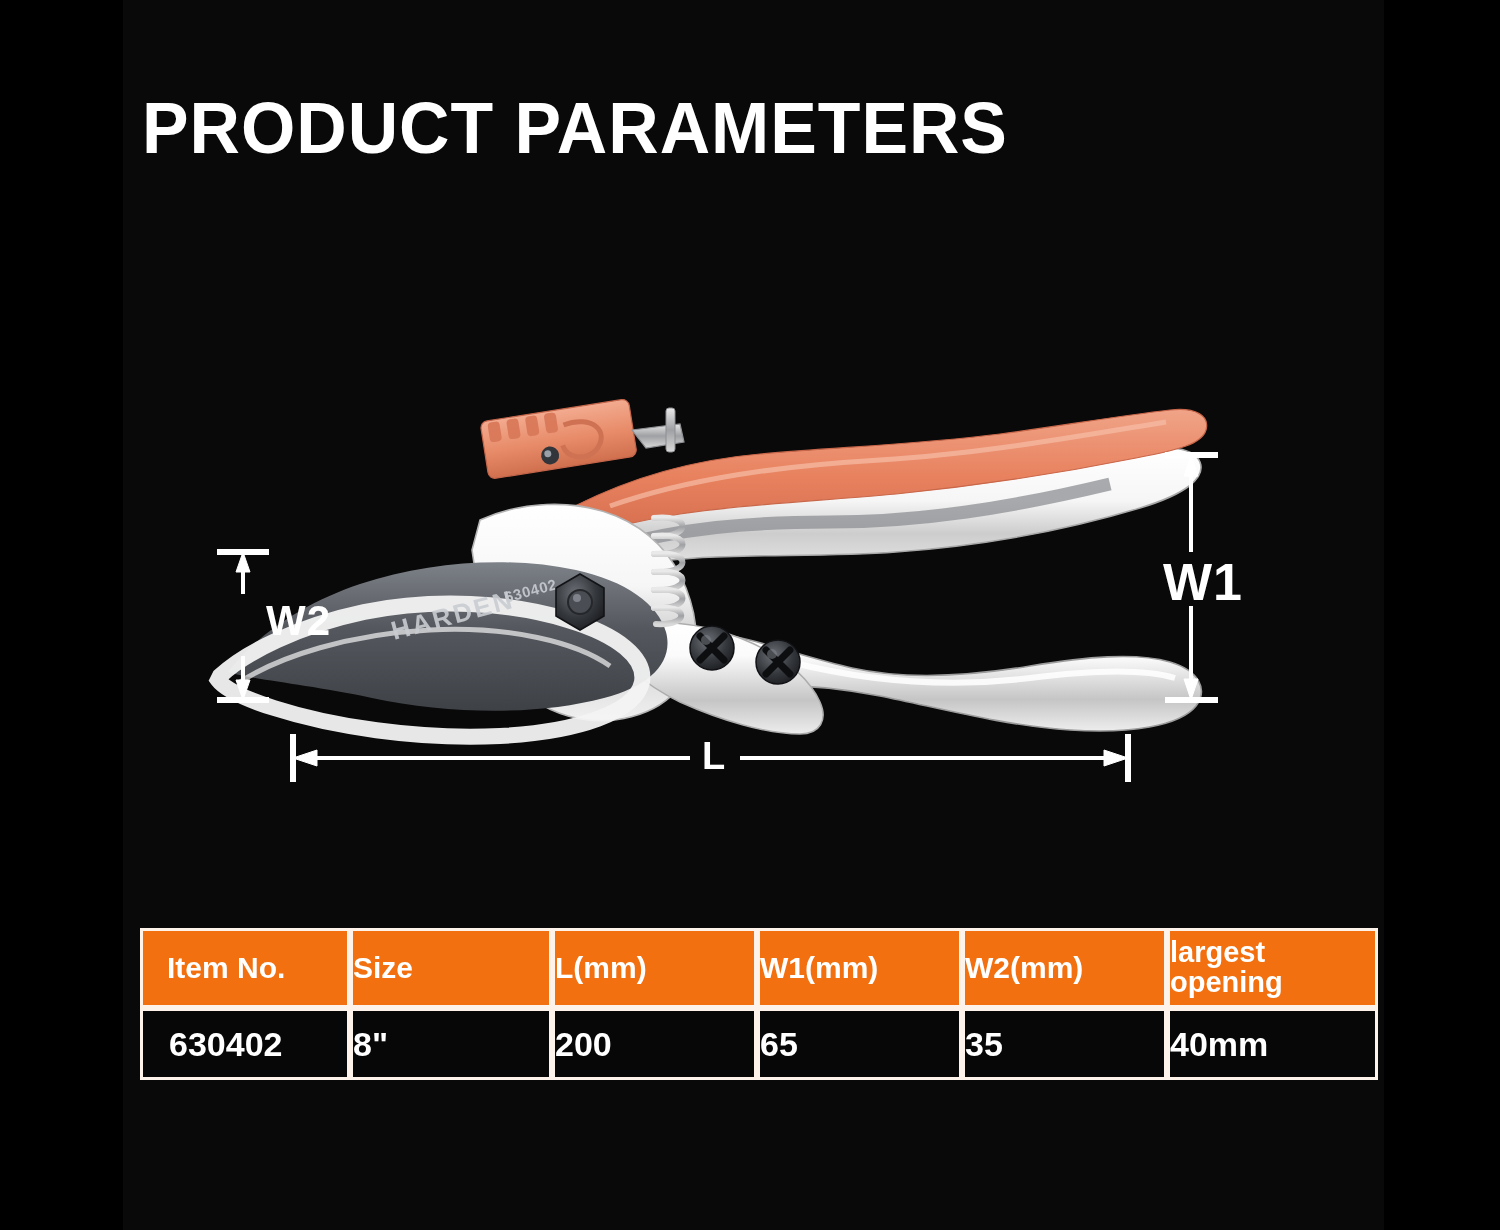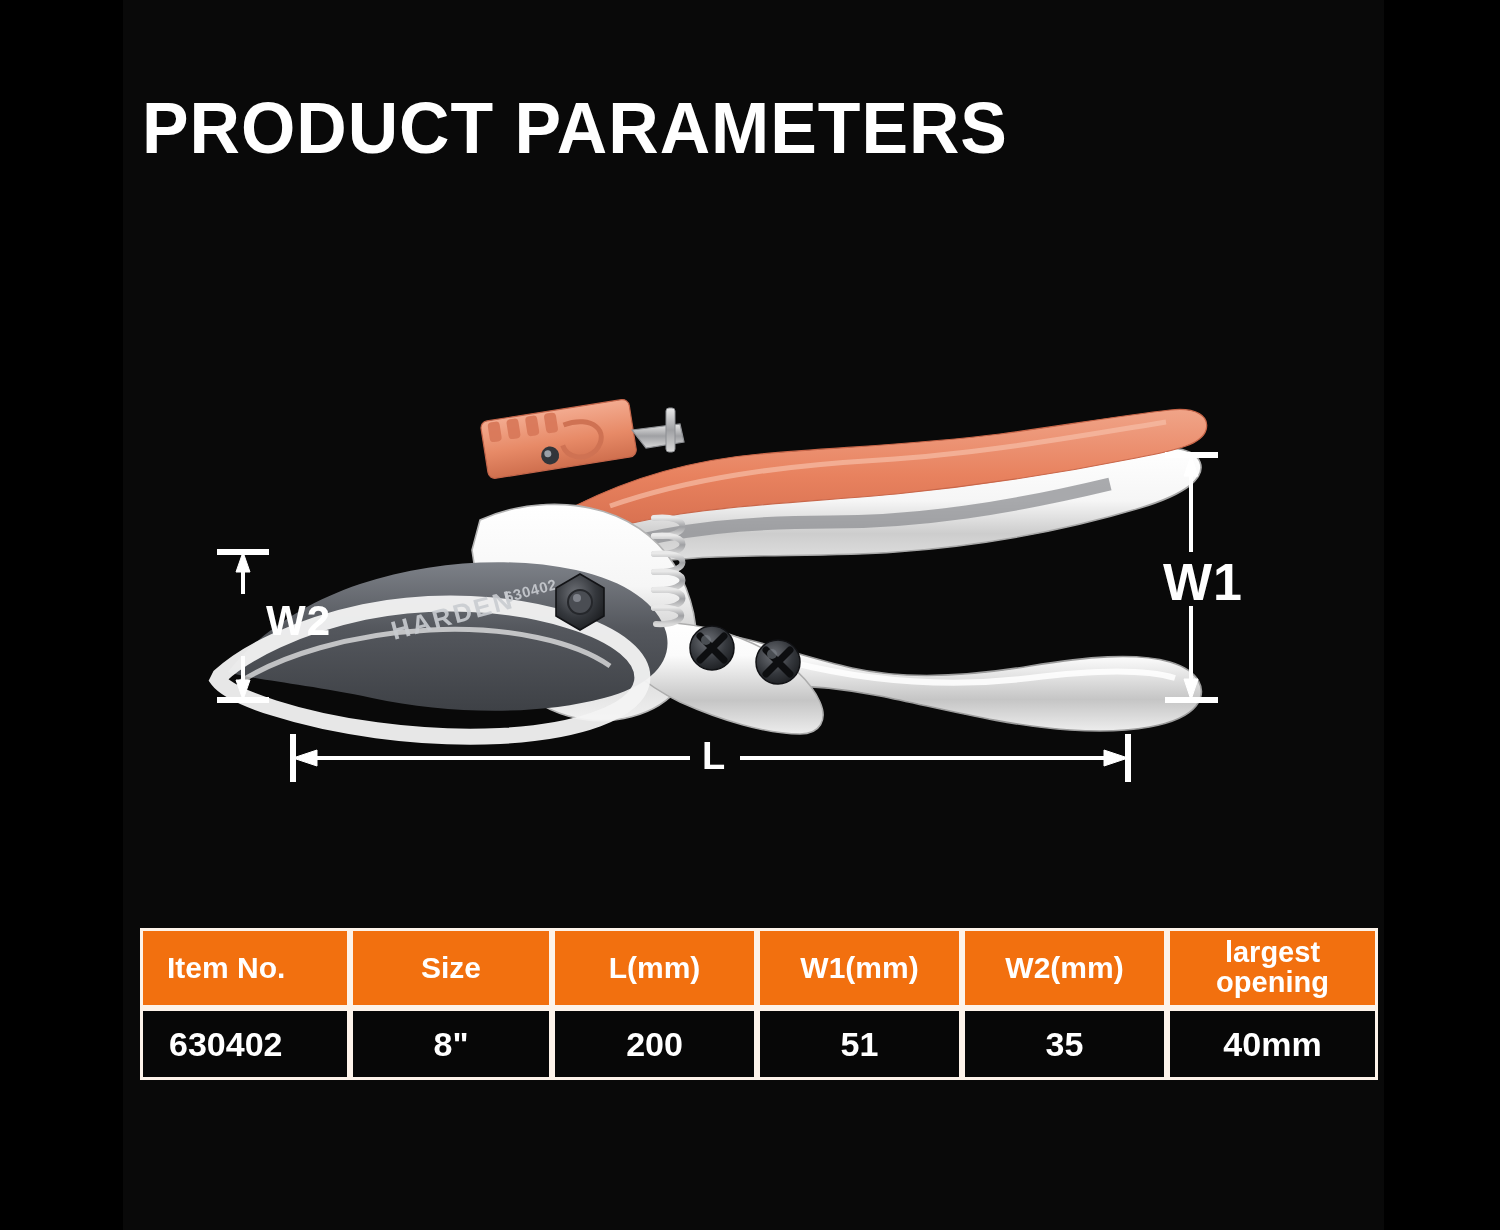--- a/index.html
+++ b/index.html
@@ -78,21 +78,21 @@
     top: 928px;
     width: 1238px;
     border-collapse: separate;
     border-spacing: 0;
     table-layout: fixed;
     margin-left: 12px;
   }
   .spec-table td, .spec-table th {
     border: 3px solid #fdf3ea;
     padding: 0;
-    text-align: center;
+    text-align: left;
     vertical-align: middle;
   }
   .spec-table th {
     background: #f2700f;
     color: #ffffff;
     height: 80px;
     font-size: 30px;
     font-weight: 700;
     line-height: 1.02;
   }
@@ -313,20 +313,20 @@
           <span class="th-two-line">largest</span>
           <span class="th-two-line">opening</span>
         </th>
       </tr>
     </thead>
     <tbody>
       <tr>
         <td class="td-first">630402</td>
         <td>8"</td>
         <td>200</td>
-        <td>51</td>
+        <td>65</td>
         <td>35</td>
         <td>40mm</td>
       </tr>
     </tbody>
   </table>
 
 </div>
 
 </body></html>

